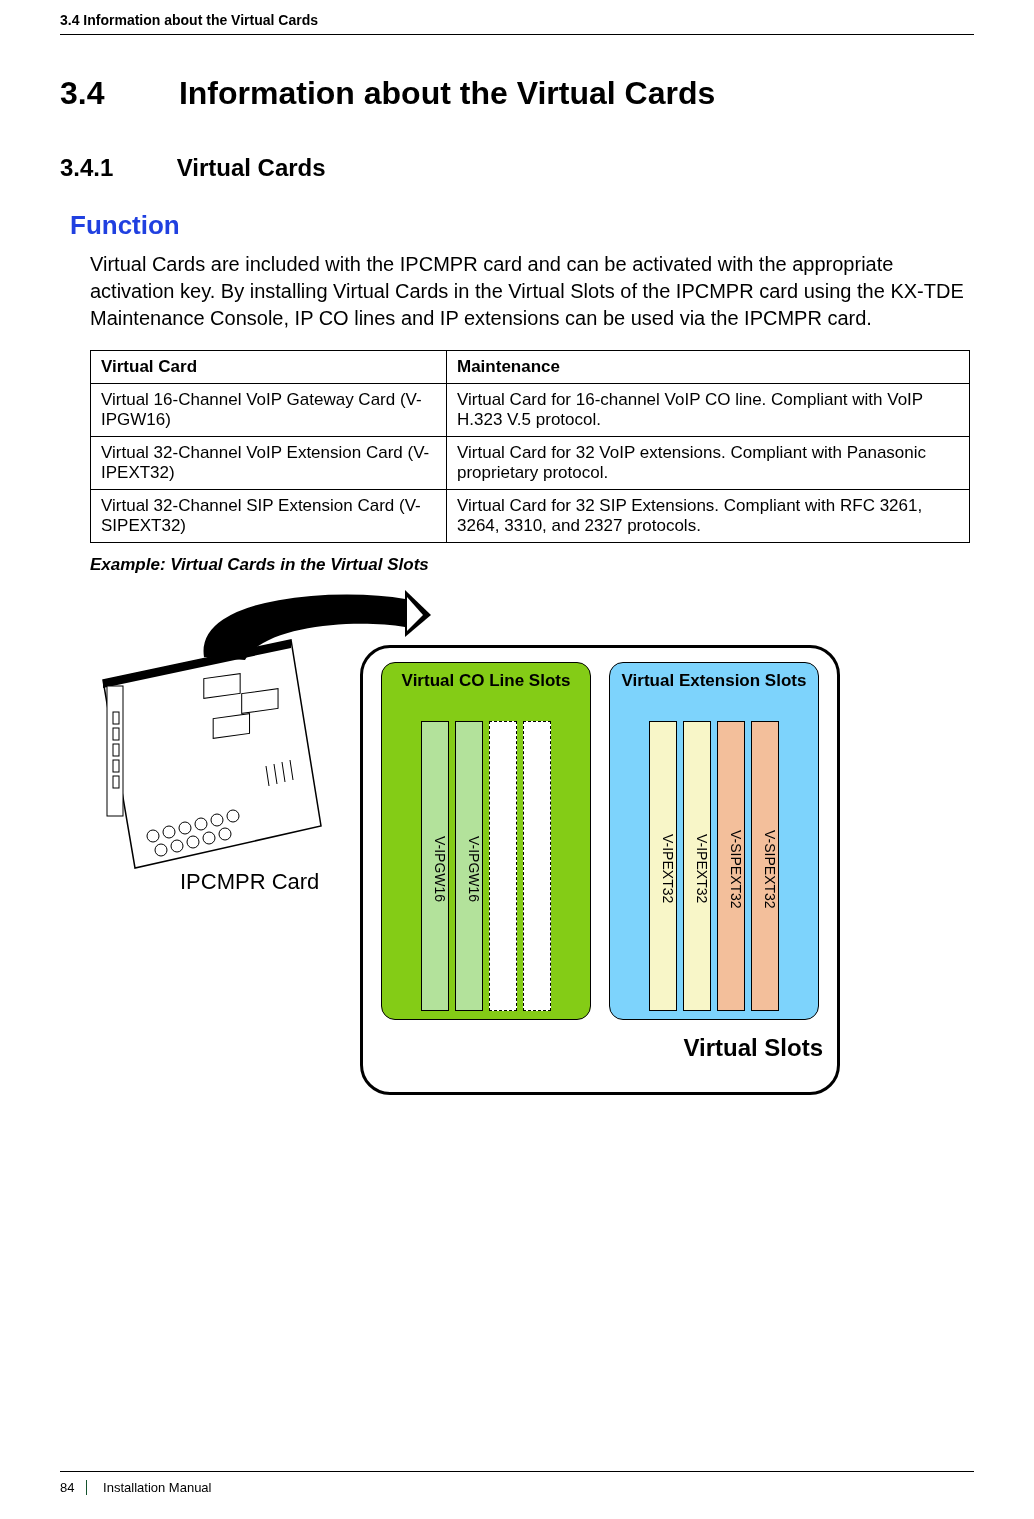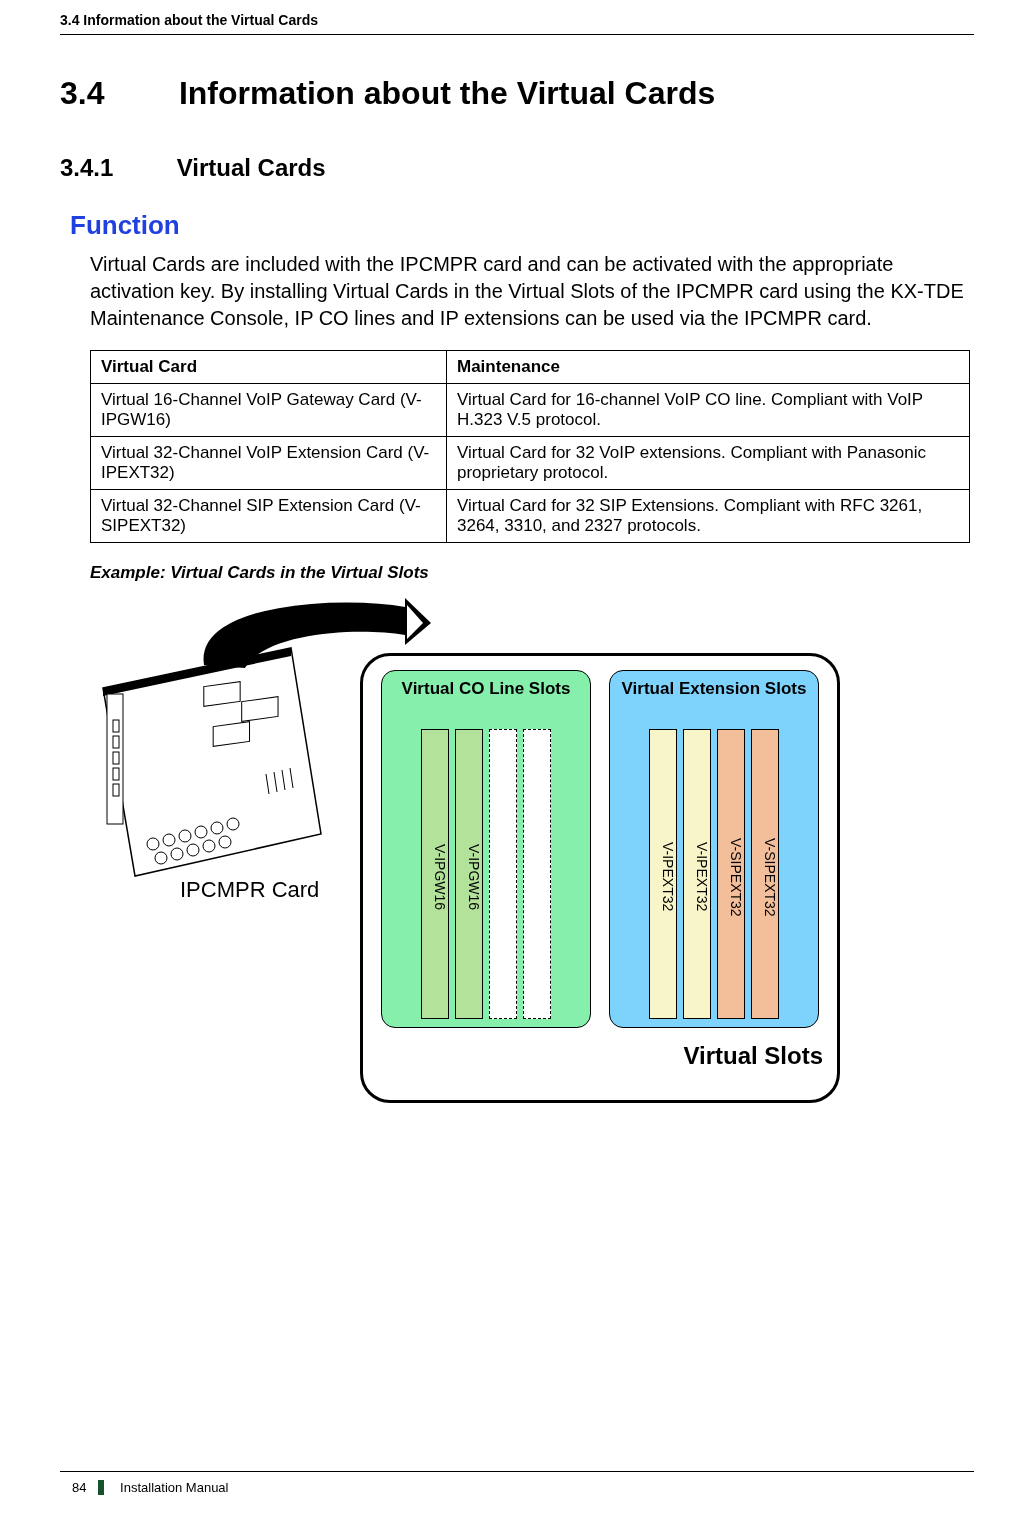--- a/index.html
+++ b/index.html
@@ -53,21 +53,21 @@
   }
   p.intro {
     margin: 0 0 18px 30px;
     font-size: 20px;
     line-height: 1.35;
   }
   table.vcard-table {
     border-collapse: collapse;
     width: 880px;
     margin-left: 30px;
-    margin-bottom: 20px;
+    margin-bottom: 12px;
     font-size: 17px;
   }
   table.vcard-table th, table.vcard-table td {
     border: 1px solid #000;
     padding: 6px 10px;
     vertical-align: top;
     text-align: left;
   }
   table.vcard-table th {
     font-weight: bold;
@@ -132,21 +132,21 @@
   }
   .slot-group {
     border: 1px solid #000;
     border-radius: 14px;
     box-sizing: border-box;
     width: 210px;
     padding: 8px 8px 8px 8px;
     text-align: center;
   }
   .slot-group.co {
-    background: #86efac;
+    background: #84cc16;
   }
   .slot-group.ext {
     background: #7dd3fc;
   }
   .slot-group-title {
     font-size: 17px;
     font-weight: bold;
     line-height: 1.2;
     margin-bottom: 8px;
     height: 42px;
@@ -206,23 +206,22 @@
     border: none;
     border-top: 1.5px solid #000;
     margin: 0 0 8px 0;
   }
   .footer-line {
     font-size: 13px;
   }
   .footer-line .pnum {
     display: inline-block;
     padding-right: 12px;
-    border-right: 6px solid #14532d;
+    border-right: 1px solid #14532d;
     margin-right: 12px;
-    margin-left: 12px;
   }
 </style>
 </head>
 <body>
 
 <div class="page">
 
   <div class="running-header">3.4 Information about the Virtual Cards</div>
   <hr class="hr-top">
 

